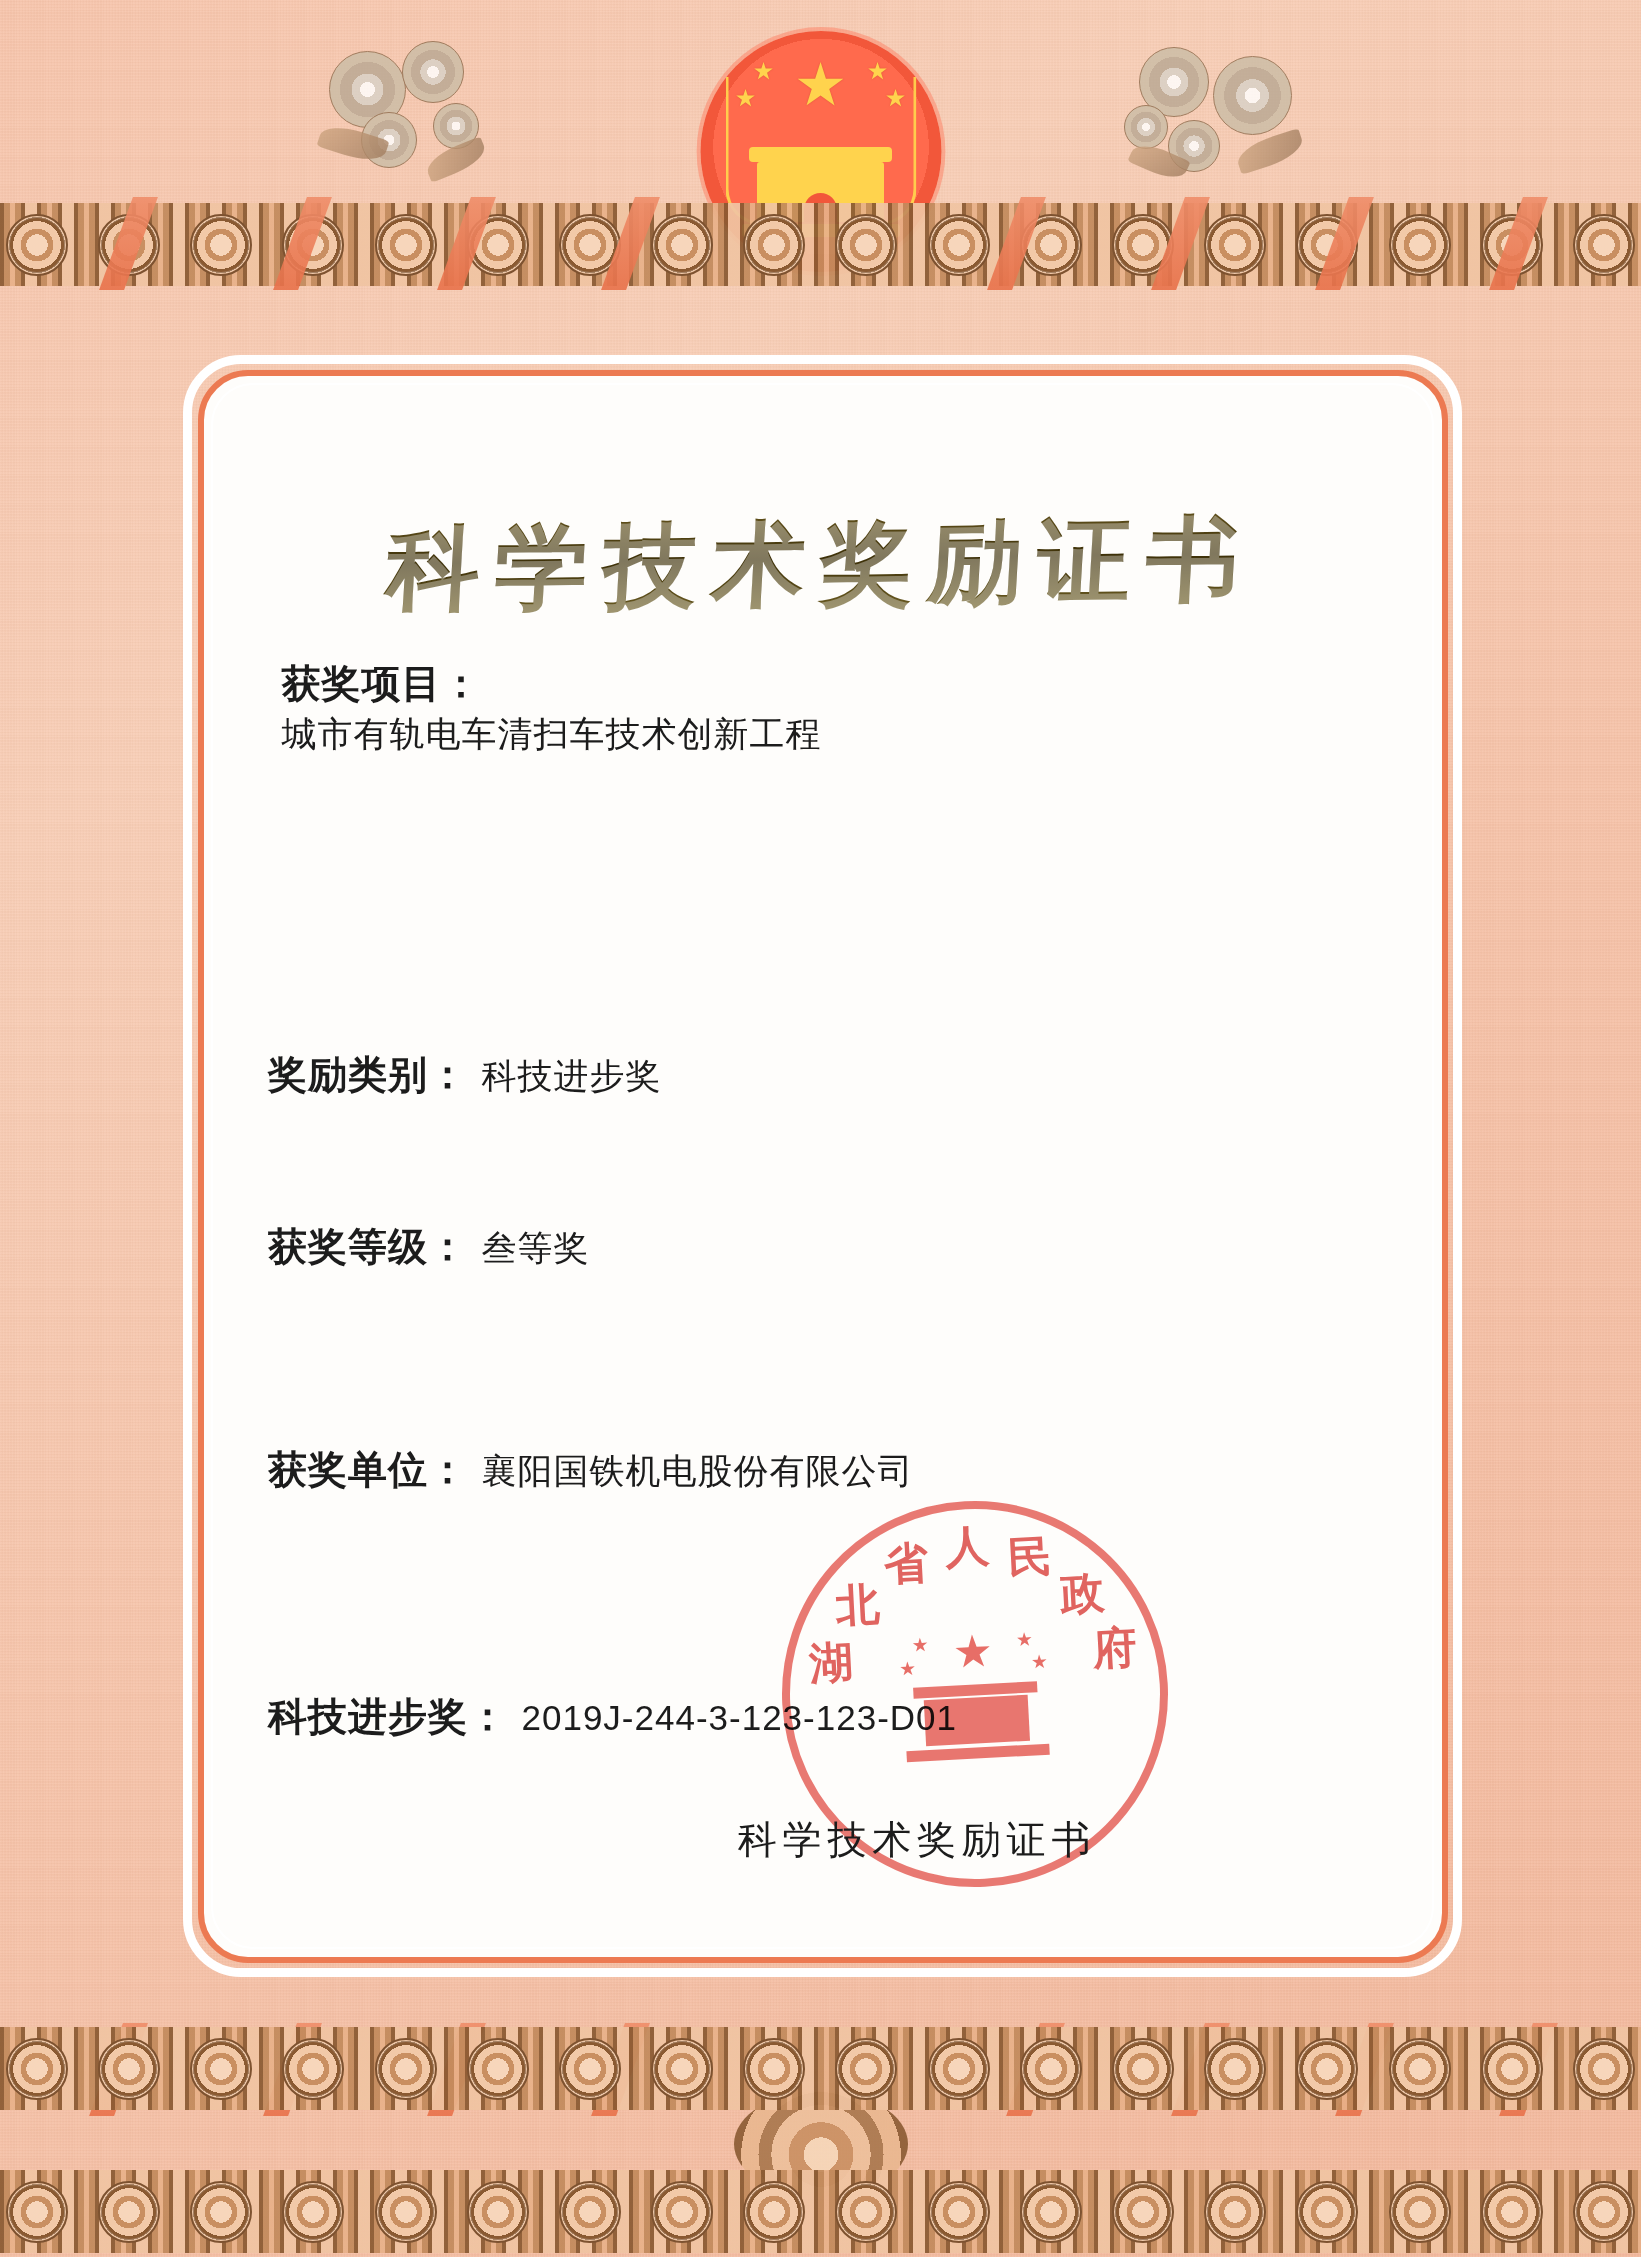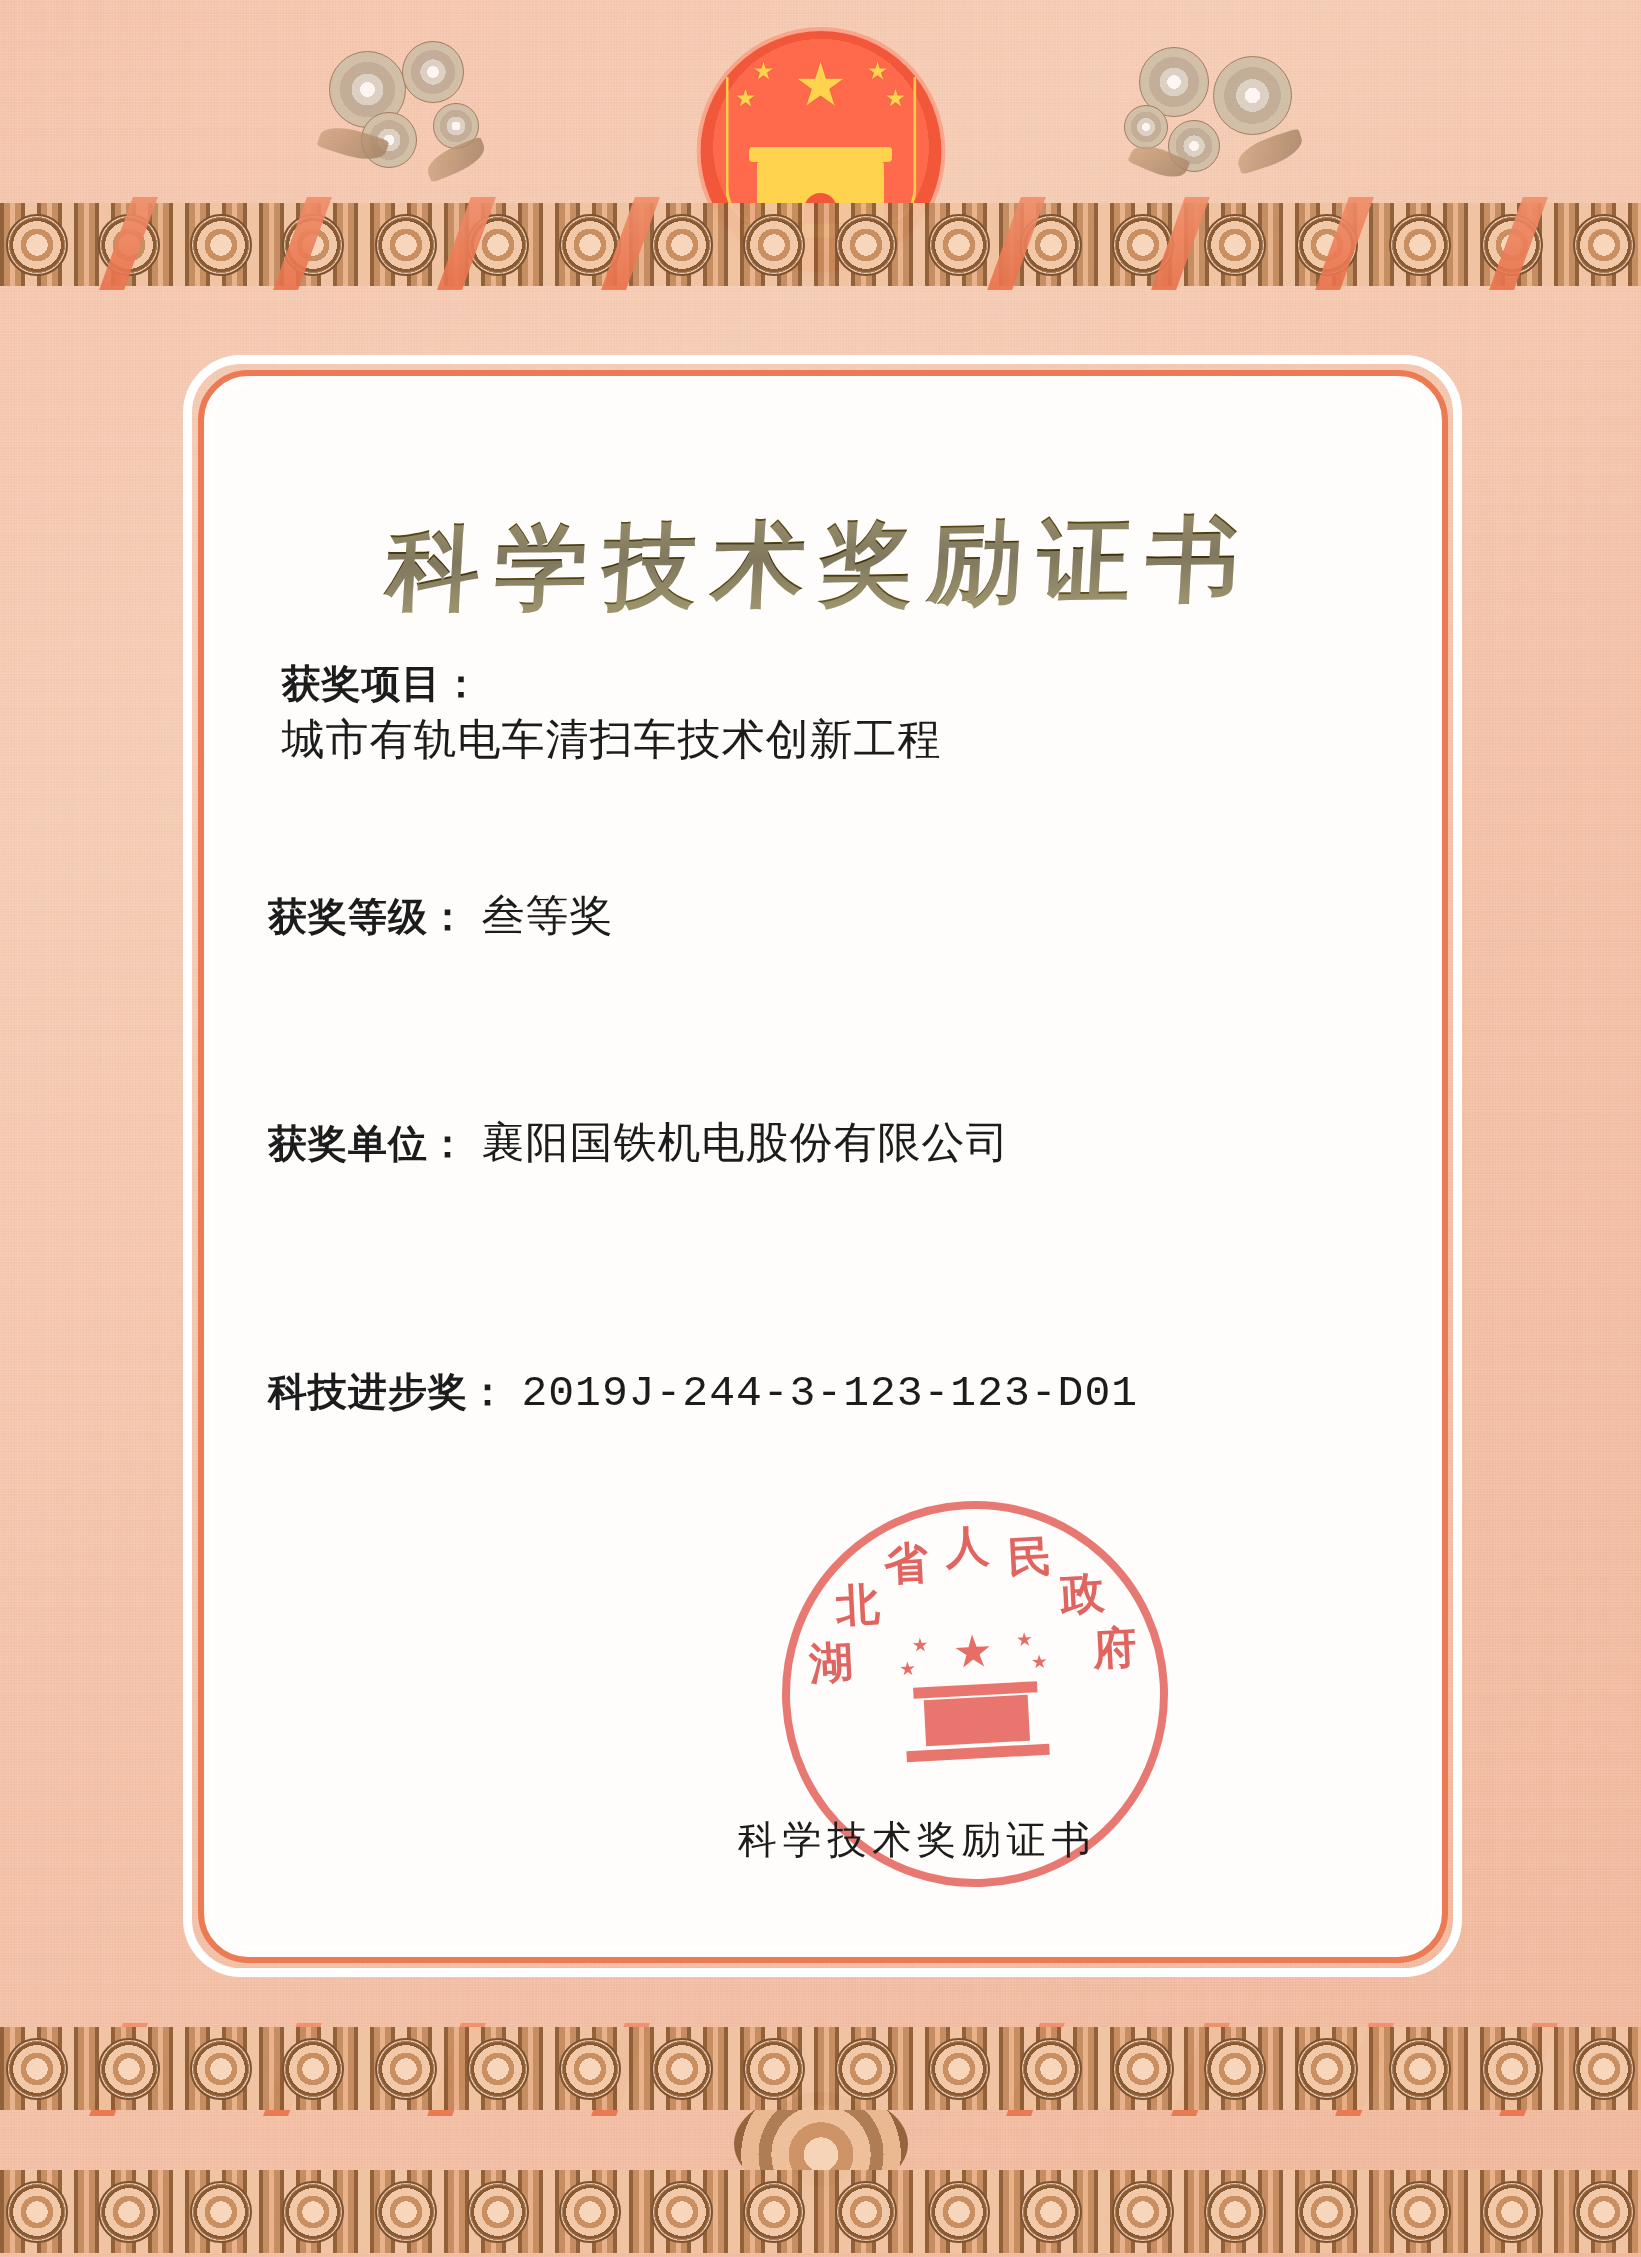--- a/index.html
+++ b/index.html
@@ -251,22 +251,22 @@
   }
   .field-label {
     font-family: "DejaVu Sans", "Liberation Sans", sans-serif;
     font-weight: 700;
     font-size: 39px;
     color: #1c1c1c;
     letter-spacing: 1px;
     white-space: nowrap;
   }
   .field-value {
-    font-family: Liberation Mono, monospace;
-    font-size: 43px;
+    font-family: Liberation Sans, sans-serif;
+    font-size: 35px;
     color: #1c1c1c;
     letter-spacing: 1px;
     margin-left: 13.5px;
     white-space: nowrap;
   }
   .row-project { margin-top: 0; flex-direction: column; }
   .row-category { margin-top: 290px; }
   .row-grade { margin-top: 118px; }
   .row-unit { margin-top: 169px; }
   .row-number { margin-top: 193px; }
@@ -494,20 +494,24 @@
 
   <div class="cert-title">科学技术奖励证书</div>
 
   <div class="fields">
 
     <div class="field-row row-project">
       <span class="field-label">获奖项目：</span>
       <span class="field-value">城市有轨电车清扫车技术创新工程</span>
     </div>
 
+    <div class="field-row row-category">
+      <span class="field-label">奖励类别：</span>
+      <span class="field-value">科技进步奖</span>
+    </div>
 
     <div class="field-row row-grade">
       <span class="field-label">获奖等级：</span>
       <span class="field-value">叁等奖</span>
     </div>
 
     <div class="field-row row-unit">
       <span class="field-label">获奖单位：</span>
       <span class="field-value">襄阳国铁机电股份有限公司</span>
     </div>

